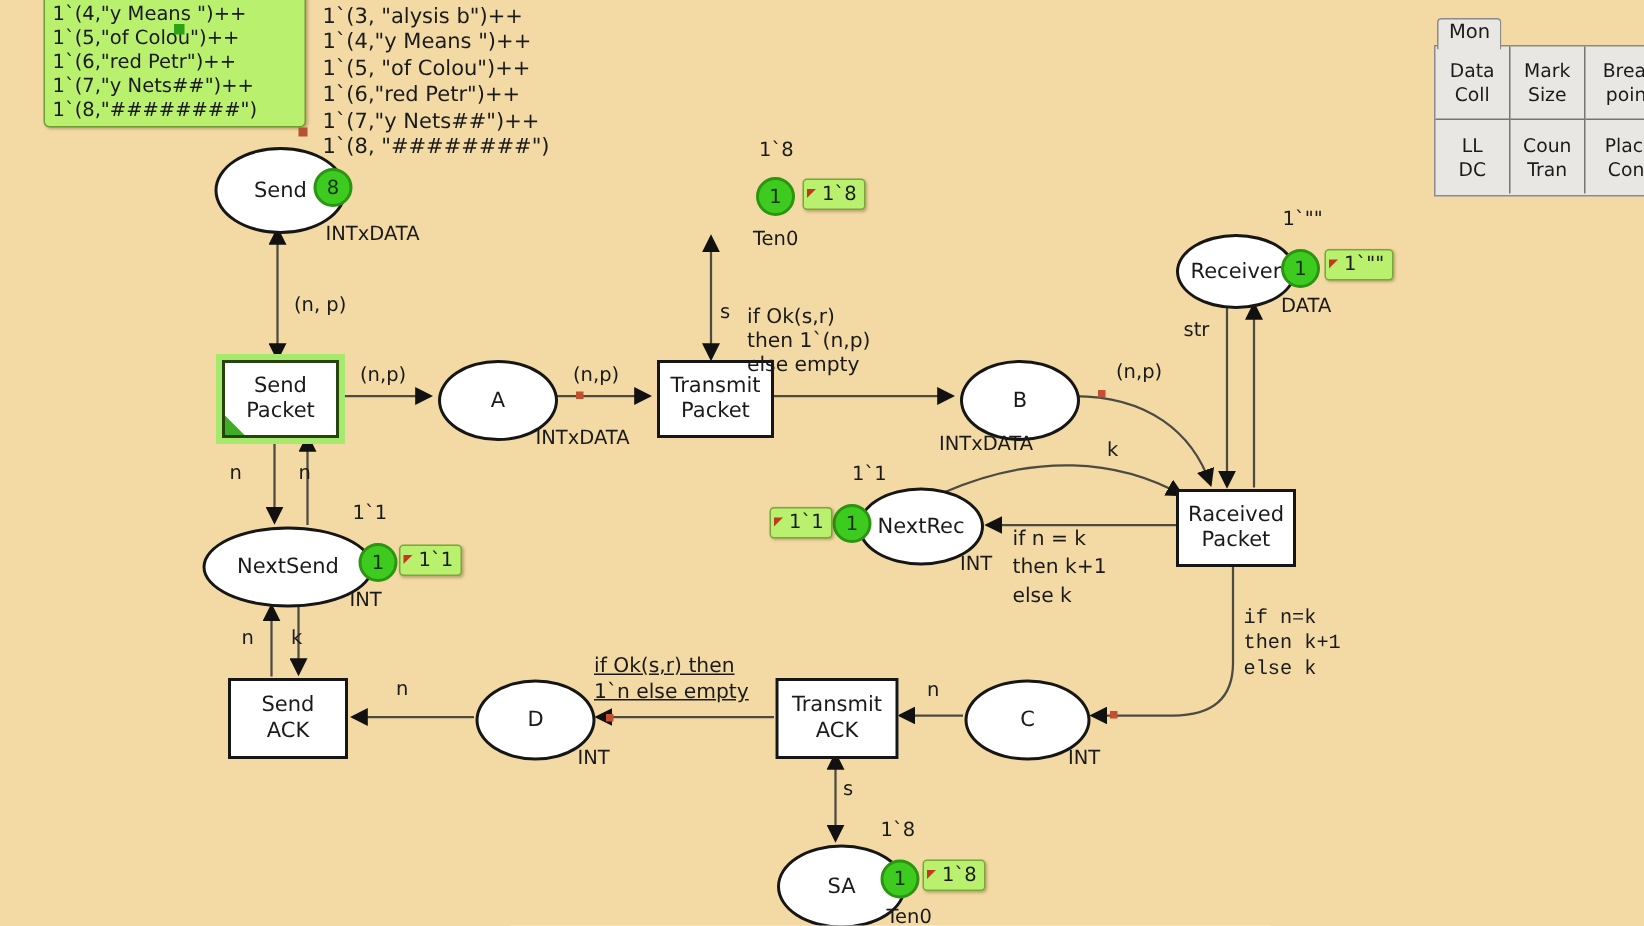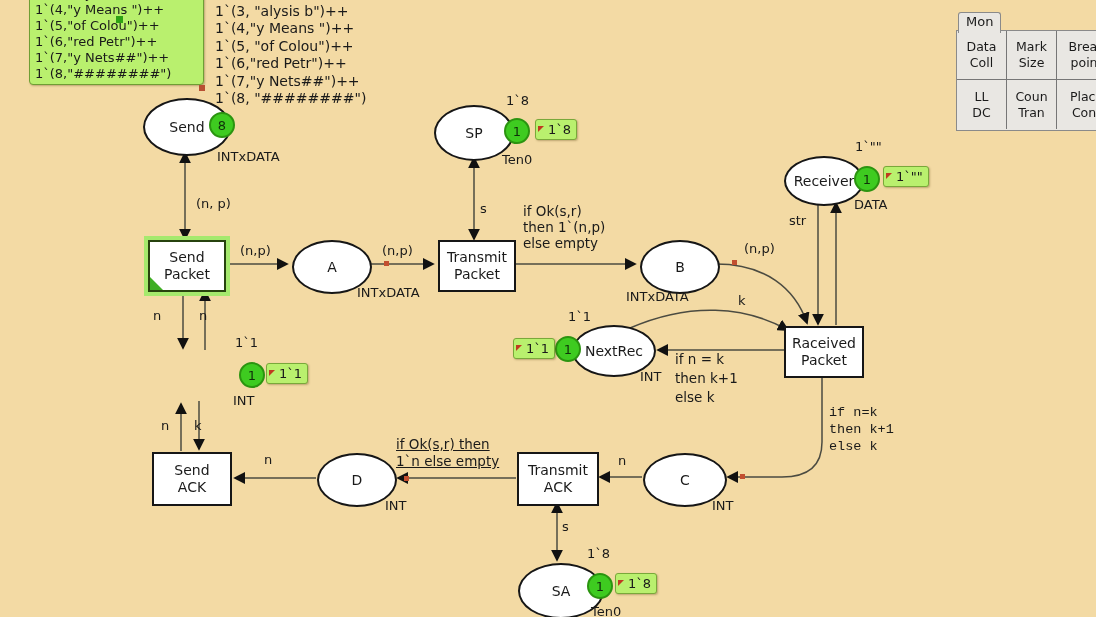--- a/index.html
+++ b/index.html
@@ -91,34 +91,34 @@
     <div>1`(4,"y Means ")++</div>
     <div>1`(5, "of Colou")++</div>
     <div>1`(6,"red Petr")++</div>
     <div>1`(7,"y Nets##")++</div>
     <div>1`(8, "########")</div>
   </div>
 
   <div class="place" style="left:143px;top:98px;width:84px;height:54px;">
     <span>Send</span>
   </div>
-  <div class="place" style="left:434px;top:105px;width:76px;height:52px;">
-    <span>SP</span>
-  </div>
   <div class="place" style="left:784px;top:156px;width:76px;height:46px;">
     <span>Receiver</span>
   </div>
   <div class="place" style="left:292px;top:240px;width:76px;height:50px;">
     <span>A</span>
   </div>
   <div class="place" style="left:640px;top:240px;width:76px;height:50px;">
     <span>B</span>
   </div>
   <div class="place" style="left:572px;top:325px;width:80px;height:48px;">
     <span>NextRec</span>
+  </div>
+  <div class="place" style="left:135px;top:351px;width:110px;height:50px;">
+    <span>NextSend</span>
   </div>
   <div class="place" style="left:317px;top:453px;width:76px;height:50px;">
     <span>D</span>
   </div>
   <div class="place" style="left:643px;top:453px;width:80px;height:50px;">
     <span>C</span>
   </div>
   <div class="place" style="left:518px;top:563px;width:82px;height:52px;">
     <span>SA</span>
   </div>
@@ -171,21 +171,21 @@
   <div class="mbox" style="left:615px;top:573px;"><span class="anchor"></span><span>1`8</span></div>
 
   <div class="lbl" style="left:196px;top:196px;">(n, p)</div>
   <div class="lbl" style="left:217px;top:149px;">INTxDATA</div>
   <div class="lbl" style="left:240px;top:243px;">(n,p)</div>
   <div class="lbl" style="left:382px;top:243px;">(n,p)</div>
   <div class="lbl" style="left:357px;top:285px;">INTxDATA</div>
   <div class="lbl" style="left:506px;top:93px;">1`8</div>
   <div class="lbl" style="left:502px;top:152px;">Ten0</div>
   <div class="lbl" style="left:480px;top:201px;">s</div>
-  <div class="lbl big" style="left:523px;top:203px;">if Ok(s,r)
+  <div class="lbl big" style="left:498px;top:203px;">if Ok(s,r)
 then 1`(n,p)
 else empty</div>
   <div class="lbl" style="left:626px;top:289px;">INTxDATA</div>
   <div class="lbl" style="left:744px;top:241px;">(n,p)</div>
   <div class="lbl" style="left:855px;top:139px;">1`""</div>
   <div class="lbl" style="left:854px;top:197px;">DATA</div>
   <div class="lbl" style="left:789px;top:213px;">str</div>
   <div class="lbl" style="left:738px;top:293px;">k</div>
   <div class="lbl" style="left:568px;top:309px;">1`1</div>
   <div class="lbl" style="left:640px;top:369px;">INT</div>

